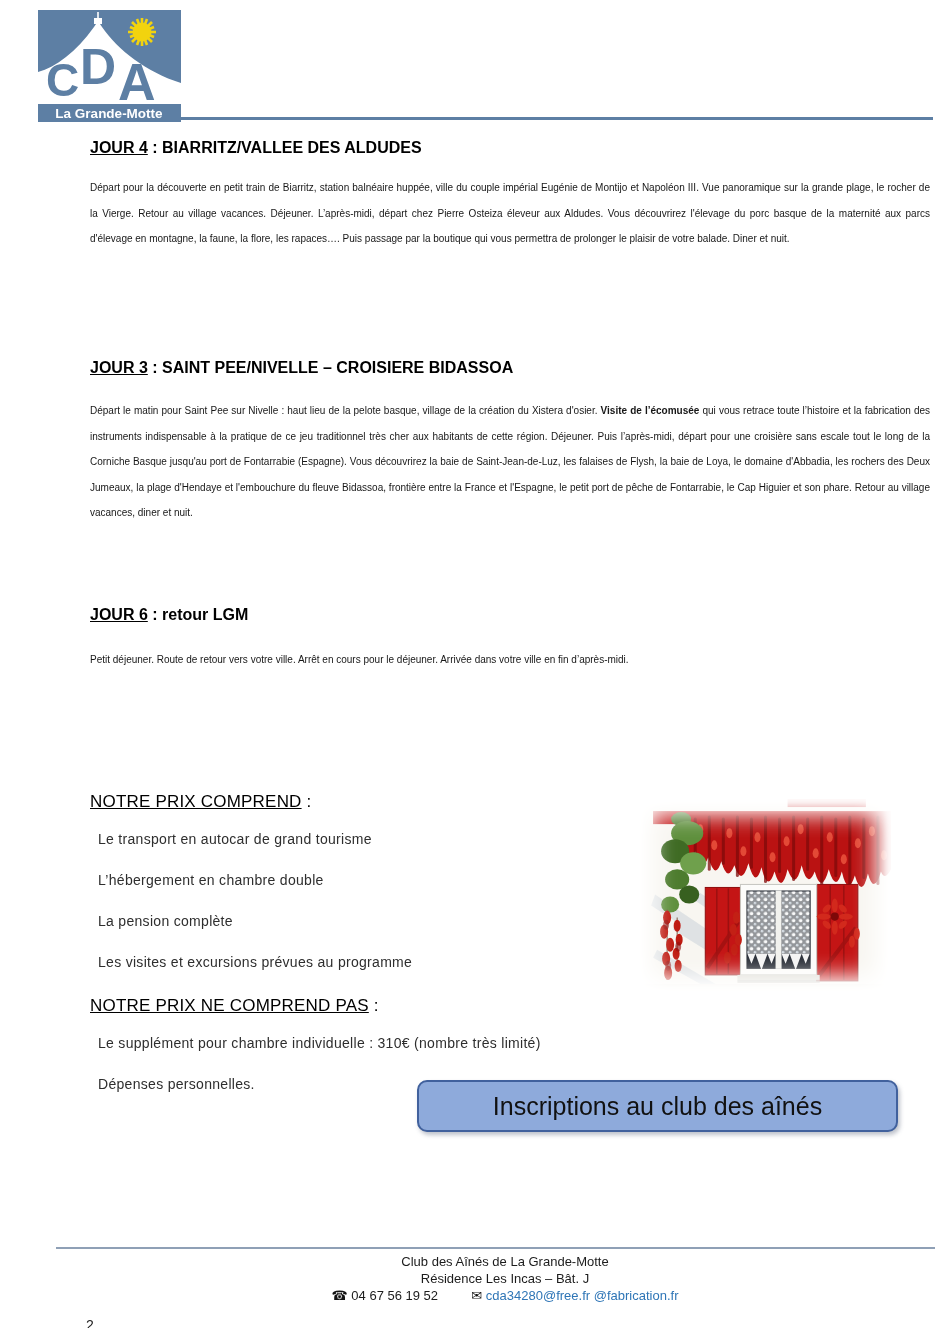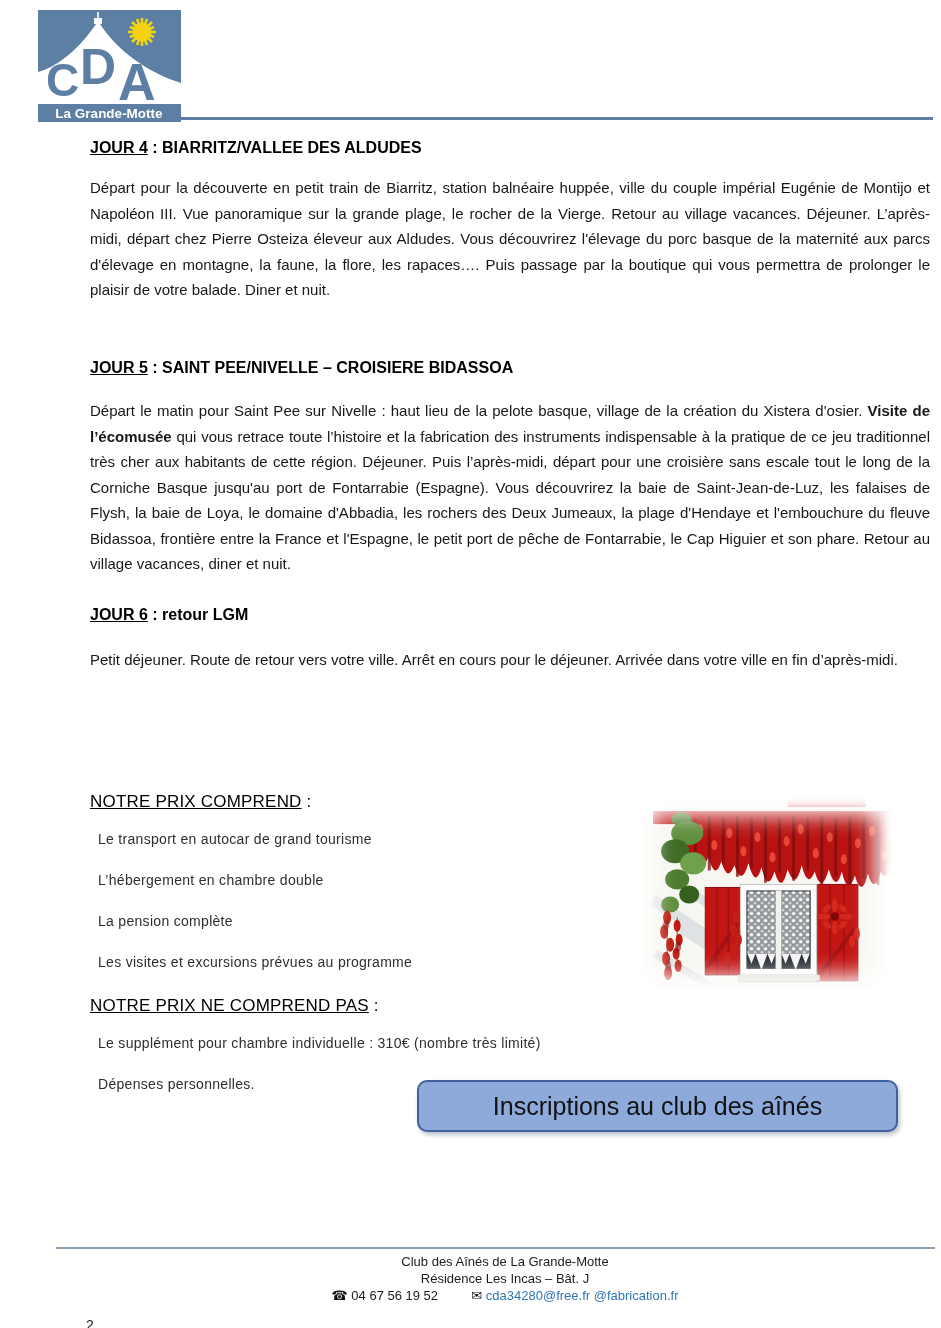--- a/index.html
+++ b/index.html
@@ -15,21 +15,21 @@
     position:absolute; left:213px; top:24px; width:700px;
     font-size:54px; font-weight:700; letter-spacing:-1px; color:#000;
     font-family:"Liberation Sans", sans-serif; white-space:nowrap;
   }
   .header-rule { position:absolute; left:181px; top:117px; width:752px; height:3px; background:#5d7fa4; }
   
   .day-heading { position:absolute; left:90px; width:840px; font-size:16px; font-weight:700; color:#000; }
   .day-heading .u { text-decoration:underline; }
   .body-text {
     position:absolute; left:90px; width:840px;
-    font-size:15px; line-height:25.5px; text-align:justify; color:#171717;
+    font-size:10px; line-height:25.5px; text-align:justify; color:#171717;
   }
   .body-text b { font-weight:700; }
   
   .price-heading { position:absolute; left:90px; font-size:17px; font-weight:400; color:#000; letter-spacing:0.2px; }
   .price-heading .u { text-decoration:underline; }
   .price-item { position:absolute; left:98px; font-size:14px; color:#2e2e2e; letter-spacing:0.3px; }
   
   .photo { position:absolute; left:637px; top:799px; width:254px; height:193px; }
   .photo svg { display:block; width:100%; height:100%; }
   .photo::after { content:""; position:absolute; inset:0; box-shadow: inset 0 0 22px 16px #ffffff, inset 0 0 6px 4px rgba(255,255,255,.8); pointer-events:none; }
@@ -90,21 +90,21 @@
   </div>
 
   <div class="header-rule"></div>
 
   <div class="day-heading" style="top:139px;">
     <span class="u">JOUR 4</span><span> : BIARRITZ/VALLEE DES ALDUDES</span>
   </div>
   <p class="body-text" style="top:175px;">Départ pour la découverte en petit train de Biarritz, station balnéaire huppée, ville du couple impérial Eugénie de Montijo et Napoléon III. Vue panoramique sur la grande plage, le rocher de la Vierge. Retour au village vacances.  Déjeuner. L’après-midi, départ chez Pierre Osteiza éleveur aux Aldudes. Vous découvrirez l'élevage du porc basque de la maternité aux parcs d'élevage en montagne, la faune, la flore, les rapaces…. Puis passage par la boutique qui vous permettra de prolonger le plaisir de votre balade. Diner et nuit.</p>
 
   <div class="day-heading" style="top:359px;">
-    <span class="u">JOUR 5</span><span> : SAINT PEE/NIVELLE – CROISIERE BIDASSOA</span>
+    <span class="u">JOUR 3</span><span> : SAINT PEE/NIVELLE – CROISIERE BIDASSOA</span>
   </div>
   <p class="body-text" style="top:398px;"><span>Départ le matin pour Saint Pee sur Nivelle : haut lieu de la pelote  basque, village de la création du Xistera d'osier. </span><b>Visite de l’écomusée</b><span> qui vous retrace toute l’histoire et la fabrication des instruments indispensable à la pratique de ce jeu traditionnel très cher aux habitants de cette région. Déjeuner. Puis l’après-midi, départ pour une croisière sans escale tout le long de la Corniche Basque jusqu'au port de Fontarrabie (Espagne). Vous découvrirez la baie de Saint-Jean-de-Luz, les falaises de Flysh, la baie de Loya, le domaine d'Abbadia, les rochers des Deux Jumeaux, la plage d'Hendaye et l'embouchure du fleuve Bidassoa, frontière entre la France et l'Espagne, le petit port de pêche de Fontarrabie, le Cap Higuier et son phare. Retour au village vacances, diner et nuit.</span></p>
 
   <div class="day-heading" style="top:606px;">
     <span class="u">JOUR 6</span><span> : retour LGM</span>
   </div>
   <p class="body-text" style="top:647px;">Petit déjeuner. Route de retour vers votre ville. Arrêt en cours pour le déjeuner. Arrivée dans votre ville en fin d’après-midi.</p>
 
   <div class="price-heading" style="top:792px;">
     <span class="u">NOTRE PRIX COMPREND</span><span> :</span>

